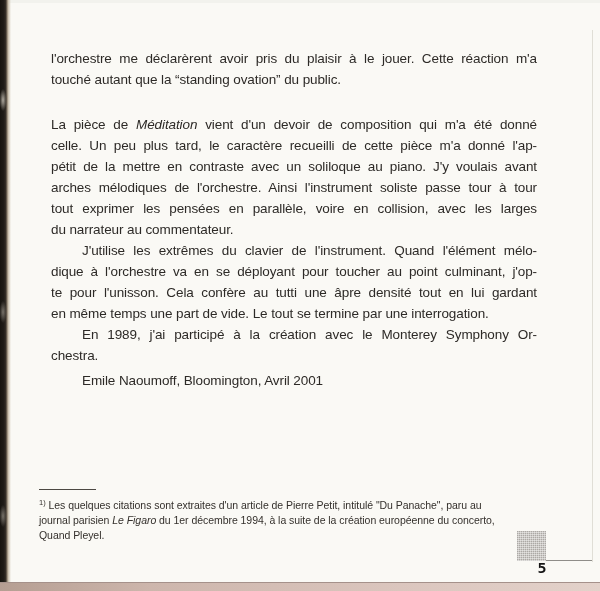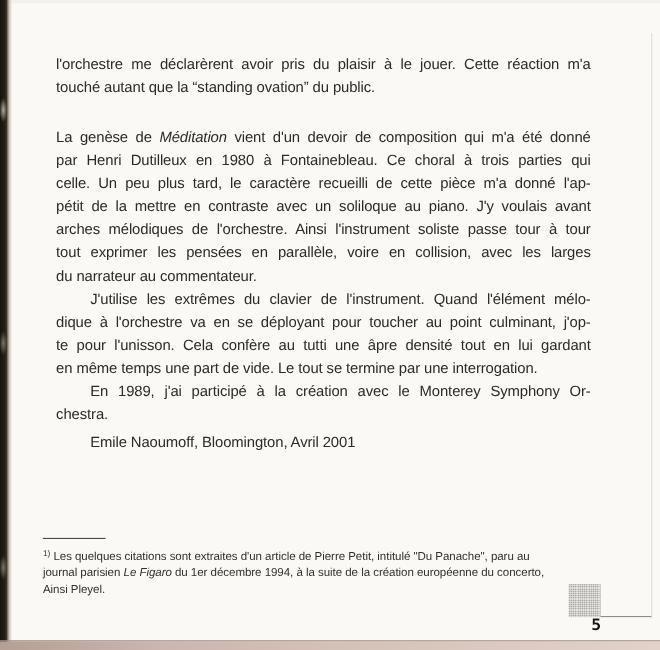--- a/index.html
+++ b/index.html
@@ -69,22 +69,21 @@
   <div class="bottom-edge"></div>
 
   <div class="body-text">
 
     <div class="para para-1">
       <div class="ln j"><span>l'orchestre me déclarèrent avoir pris du plaisir à le jouer. Cette réaction m'a</span></div>
       <div class="ln"><span>touché autant que la “standing ovation” du public.</span></div>
     </div>
 
     <div class="para para-2">
-      <div class="ln j"><span>La genèse de </span><span class="italic">Méditation</span><span> vient d'un devoir de composition qui m'a été donné</span></div>
-      <div class="ln j"><span>par Henri Dutilleux en 1980 à Fontainebleau. Ce choral à trois parties qui</span></div>
+      <div class="ln j"><span>La pièce de </span><span class="italic">Méditation</span><span> vient d'un devoir de composition qui m'a été donné</span></div>
       <div class="ln j"><span>celle. Un peu plus tard, le caractère recueilli de cette pièce m'a donné l'ap-</span></div>
       <div class="ln j"><span>pétit de la mettre en contraste avec un soliloque au piano. J'y voulais avant</span></div>
       <div class="ln j"><span>arches mélodiques de l'orchestre. Ainsi l'instrument soliste passe tour à tour</span></div>
       <div class="ln j"><span>tout exprimer les pensées en parallèle, voire en collision, avec les larges</span></div>
       <div class="ln"><span>du narrateur au commentateur.</span></div>
     </div>
 
     <div class="para para-3">
       <div class="ln ind j"><span>J'utilise les extrêmes du clavier de l'instrument. Quand l'élément mélo-</span></div>
       <div class="ln j"><span>dique à l'orchestre va en se déployant pour toucher au point culminant, j'op-</span></div>
@@ -100,20 +99,20 @@
     <div class="para signature">
       <div class="ln ind"><span>Emile Naoumoff, Bloomington, Avril 2001</span></div>
     </div>
 
   </div>
 
   <div class="footnote">
     <div class="fn-rule"></div>
     <div class="ln-fn"><span class="sup">1)</span><span> Les quelques citations sont extraites d'un article de Pierre Petit, intitulé "Du Panache", paru au</span></div>
     <div class="ln-fn"><span>journal parisien </span><span class="italic">Le Figaro</span><span> du 1er décembre 1994, à la suite de la création européenne du concerto,</span></div>
-    <div class="ln-fn"><span>Ainsi Pleyel.</span></div>
+    <div class="ln-fn"><span>Quand Pleyel.</span></div>
   </div>
 
   <div class="halftone-square"></div>
   <div class="footer-rule"></div>
   <div class="page-number">5</div>
 
 </div>
 
 </body></html>

